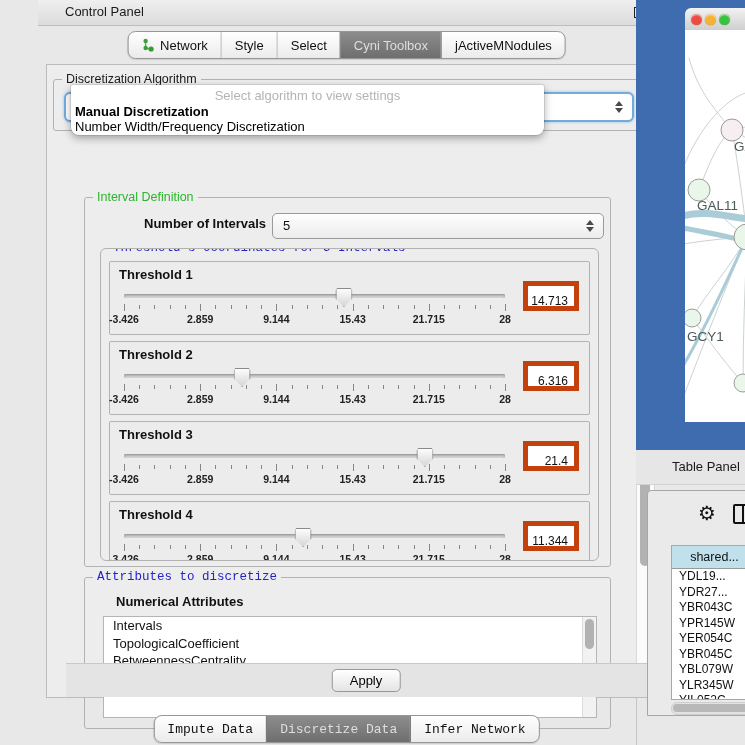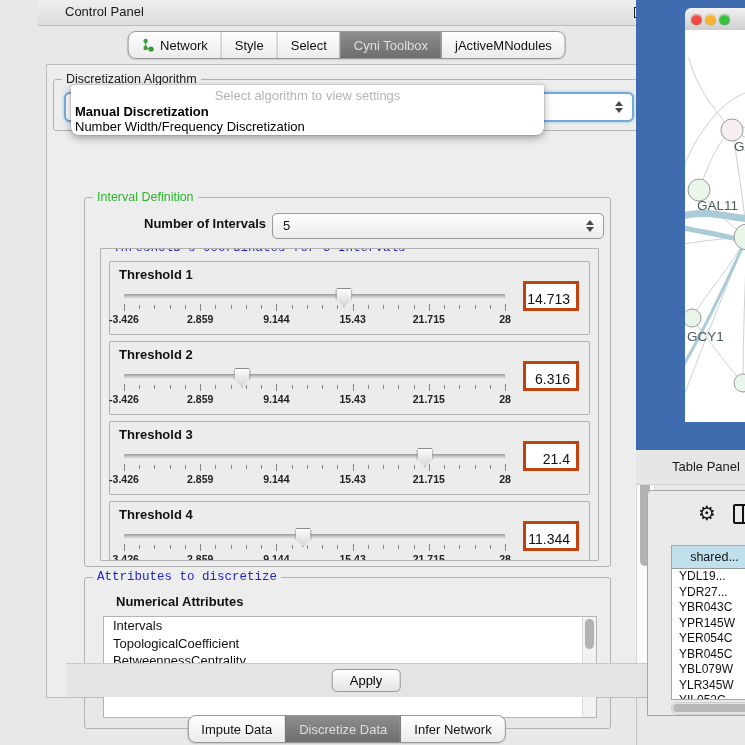--- a/index.html
+++ b/index.html
@@ -9,21 +9,21 @@
 
   
   #dock{left:0;top:0;width:617px;height:745px;background:#e8e8e8;border-right:1px solid #c5c5c5;}
   #cp-titlebar{left:0;top:0;width:617px;height:25px;background:linear-gradient(#efefef,#dcdcdc);border-bottom:1px solid #bdbdbd;}
   #cp-title{left:8px;top:4px;font-size:13px;color:#1a1a1a;}
   #float-icon{left:577px;top:7px;width:9px;height:9px;border:1.5px solid #222;background:transparent;}
   #close-icon{left:594px;top:3px;font-weight:bold;font-size:13px;color:#111;}
 
   .tabbar{left:0;width:617px;height:32px;}
   #top-tabbar{top:29px;}
-  #bottom-tabbar{top:713px;}
+  #bottom-tabbar{top:713px;font-family:Liberation Mono, monospace;}
   .seg{position:absolute;left:50%;transform:translateX(-50%);top:2px;height:26px;display:flex;
        border:1px solid #979797;border-radius:8px;overflow:hidden;background:linear-gradient(#ffffff,#ebebeb);
        box-shadow:0 1px 1px rgba(0,0,0,.12);}
   .seg-item{display:flex;align-items:center;gap:6px;padding:0 13px;font-size:13px;color:#111;border-left:1px solid #bcbcbc;white-space:nowrap;}
   .seg-item:first-child{border-left:none;}
   .seg-item.selected{background:linear-gradient(#8d8d8d,#6e6e6e);color:#dedede;border-left-color:#6a6a6a;}
   .seg-item.selected + .seg-item{border-left-color:#6a6a6a;}
 
   #content-panel{left:8px;top:64px;width:602px;height:632px;background:#ededed;border:1px solid #bcbcbc;}
 
@@ -52,37 +52,37 @@
   .spinner .dn{bottom:1px;border-top:5px solid #4a4a4a;}
   #tabledata-combo{left:10px;top:13px;width:566px;height:25px;}
 
   
   #main-scrollbar{left:570px;top:122px;width:17px;height:506px;background:#fbfbfb;border:1px solid #d8d8d8;border-radius:8px;}
   #main-scroll-thumb{position:absolute;left:2.5px;top:22px;width:10px;height:356px;background:#b2b2b2;border-radius:6px;}
 
   #interval-group{left:37px;top:132px;width:525px;height:368px;overflow:visible;}
   #noi-label{left:40px;top:18px;font-weight:bold;font-size:13px;}
   #noi-combo{left:187px;top:15px;width:330px;height:24px;}
-  #thr-group{left:15px;top:50px;width:497px;height:311px;overflow:hidden;border:1px solid #b2b2b2;border-radius:1px;position:absolute;}
+  #thr-group{left:15px;top:50px;width:497px;height:311px;overflow:hidden;border:1px solid #b2b2b2;border-radius:6px;position:absolute;}
 
   #threshold-list{position:absolute;left:8px;top:12px;width:481px;}
   .th-panel{position:relative;height:72px;margin-bottom:6px;border:1px solid #b2b2b2;border-radius:2px;background:#ececec;}
   .th-label{position:absolute;left:9px;top:5px;font-weight:bold;font-size:13px;}
   .slider-zone{position:absolute;left:14px;right:84px;top:26px;height:36px;}
   .track{position:absolute;left:0;right:0;top:6px;height:4px;border-radius:3px;background:linear-gradient(#9b9b9b,#e6e6e6);box-shadow:inset 0 0 1px #777;}
   .ticks{position:absolute;left:0;right:0;top:16px;height:8px;}
   .tick{position:absolute;top:1px;width:1px;height:4px;background:#858585;}
   .tick.major{height:7px;top:0;}
   .tick-labels{position:absolute;left:0;right:0;top:25px;height:12px;}
   .tick-labels span{position:absolute;transform:translateX(-50%);font-size:10.5px;font-weight:bold;color:#222;white-space:nowrap;}
   .thumb{position:absolute;top:0;width:15px;height:17px;transform:translateX(-50%);
          background:linear-gradient(#fdfdfd,#d6d6d6);border:1px solid #8a8a8a;
          clip-path:polygon(10% 0,90% 0,100% 15%,100% 55%,50% 100%,0 55%,0 15%);}
   .th-value{position:absolute;right:10px;top:19px;width:56px;height:30px;line-height:30px;background:#fff;
-            border:3px solid #c2410c;font-size:14px;text-align:right;padding-right:6px;box-sizing:border-box;}
+            border:5px solid #c2410c;font-size:12px;text-align:right;padding-right:6px;box-sizing:border-box;}
 
   #attr-group{left:37px;top:512px;width:525px;height:150px;overflow:visible;}
   #attr-heading{left:12px;top:16px;font-weight:bold;font-size:13px;}
   #attr-list{position:absolute;left:18px;top:38px;width:492px;height:100px;background:#fff;border:1px solid #b5b5b5;overflow:hidden;}
   .attr-item{padding:1px 0 1px 9px;font-size:13px;line-height:15.5px;color:#111;}
   #attr-scrollbar{position:absolute;right:0;top:0;width:13px;height:100%;background:#f2f2f2;border-left:1px solid #ddd;}
   #attr-scroll-thumb{position:absolute;left:1.5px;top:2px;width:9px;height:30px;background:#b2b2b2;border-radius:5px;}
 
   #apply-bar{left:0px;top:598px;width:600px;height:33px;background:#e4e4e4;border-top:1px solid #c9c9c9;}
   #apply-btn{position:absolute;left:50%;transform:translateX(-50%);top:5px;padding:3px 17px;font-size:13px;

